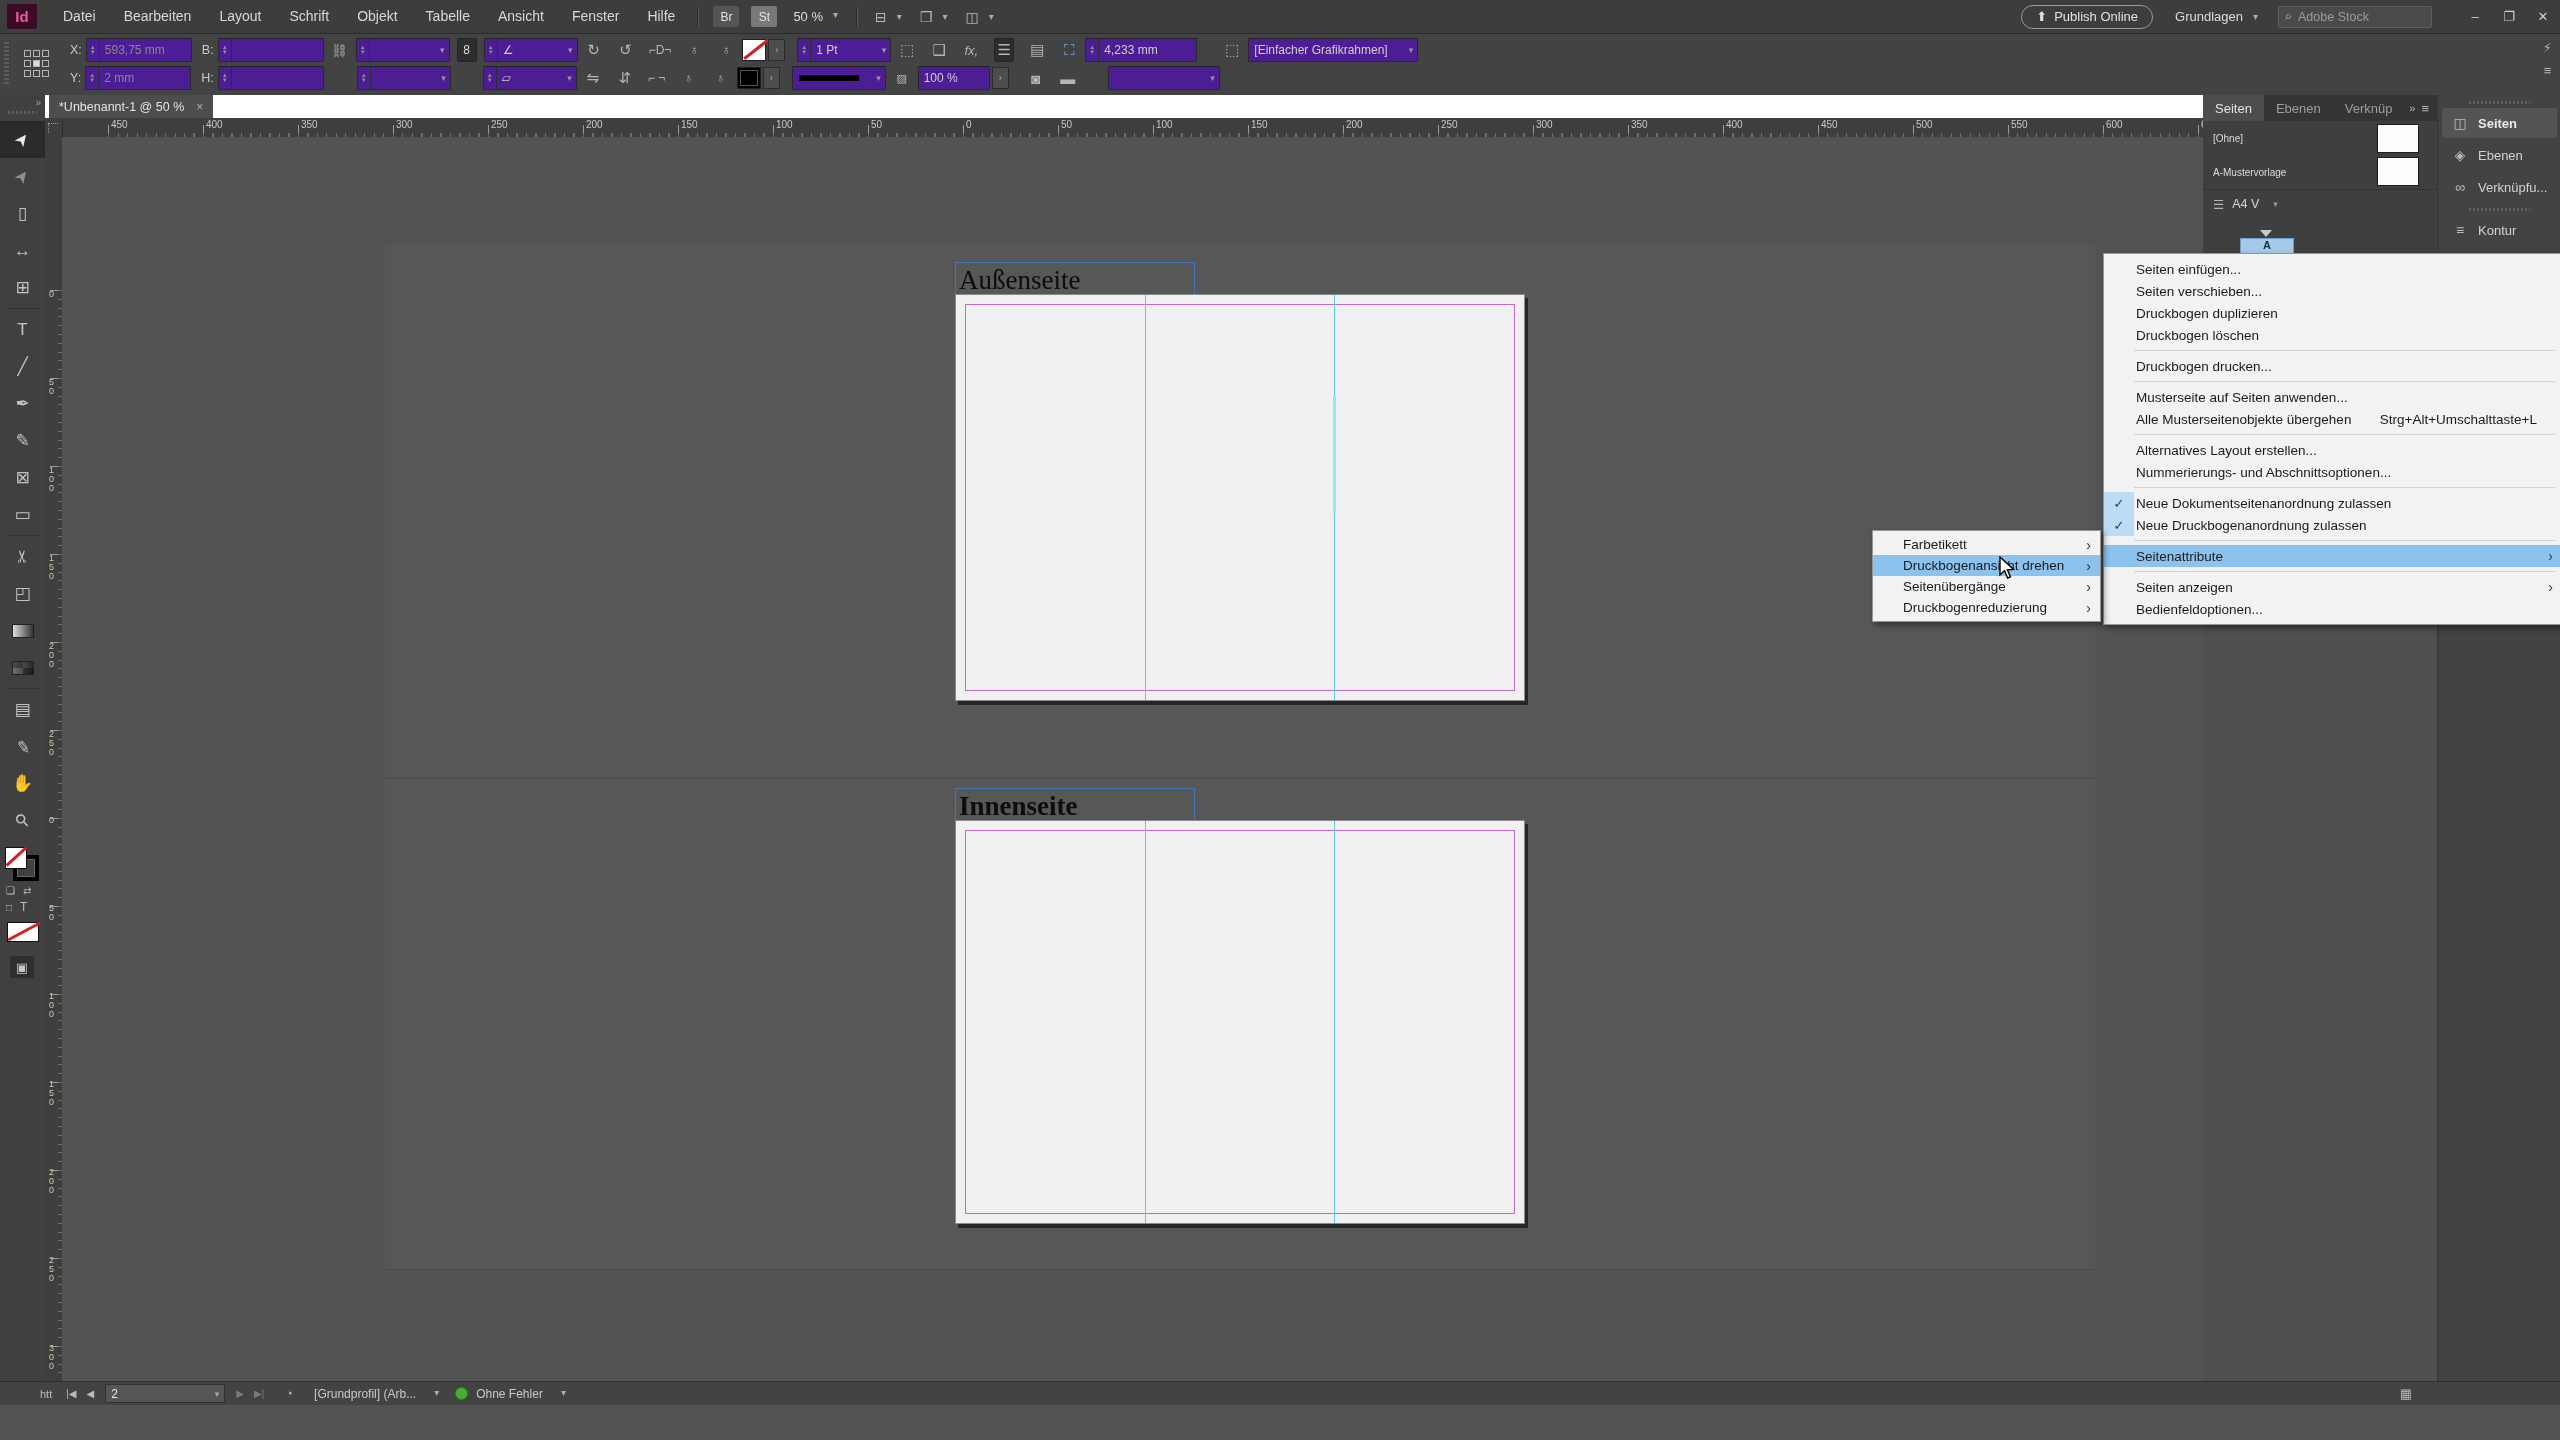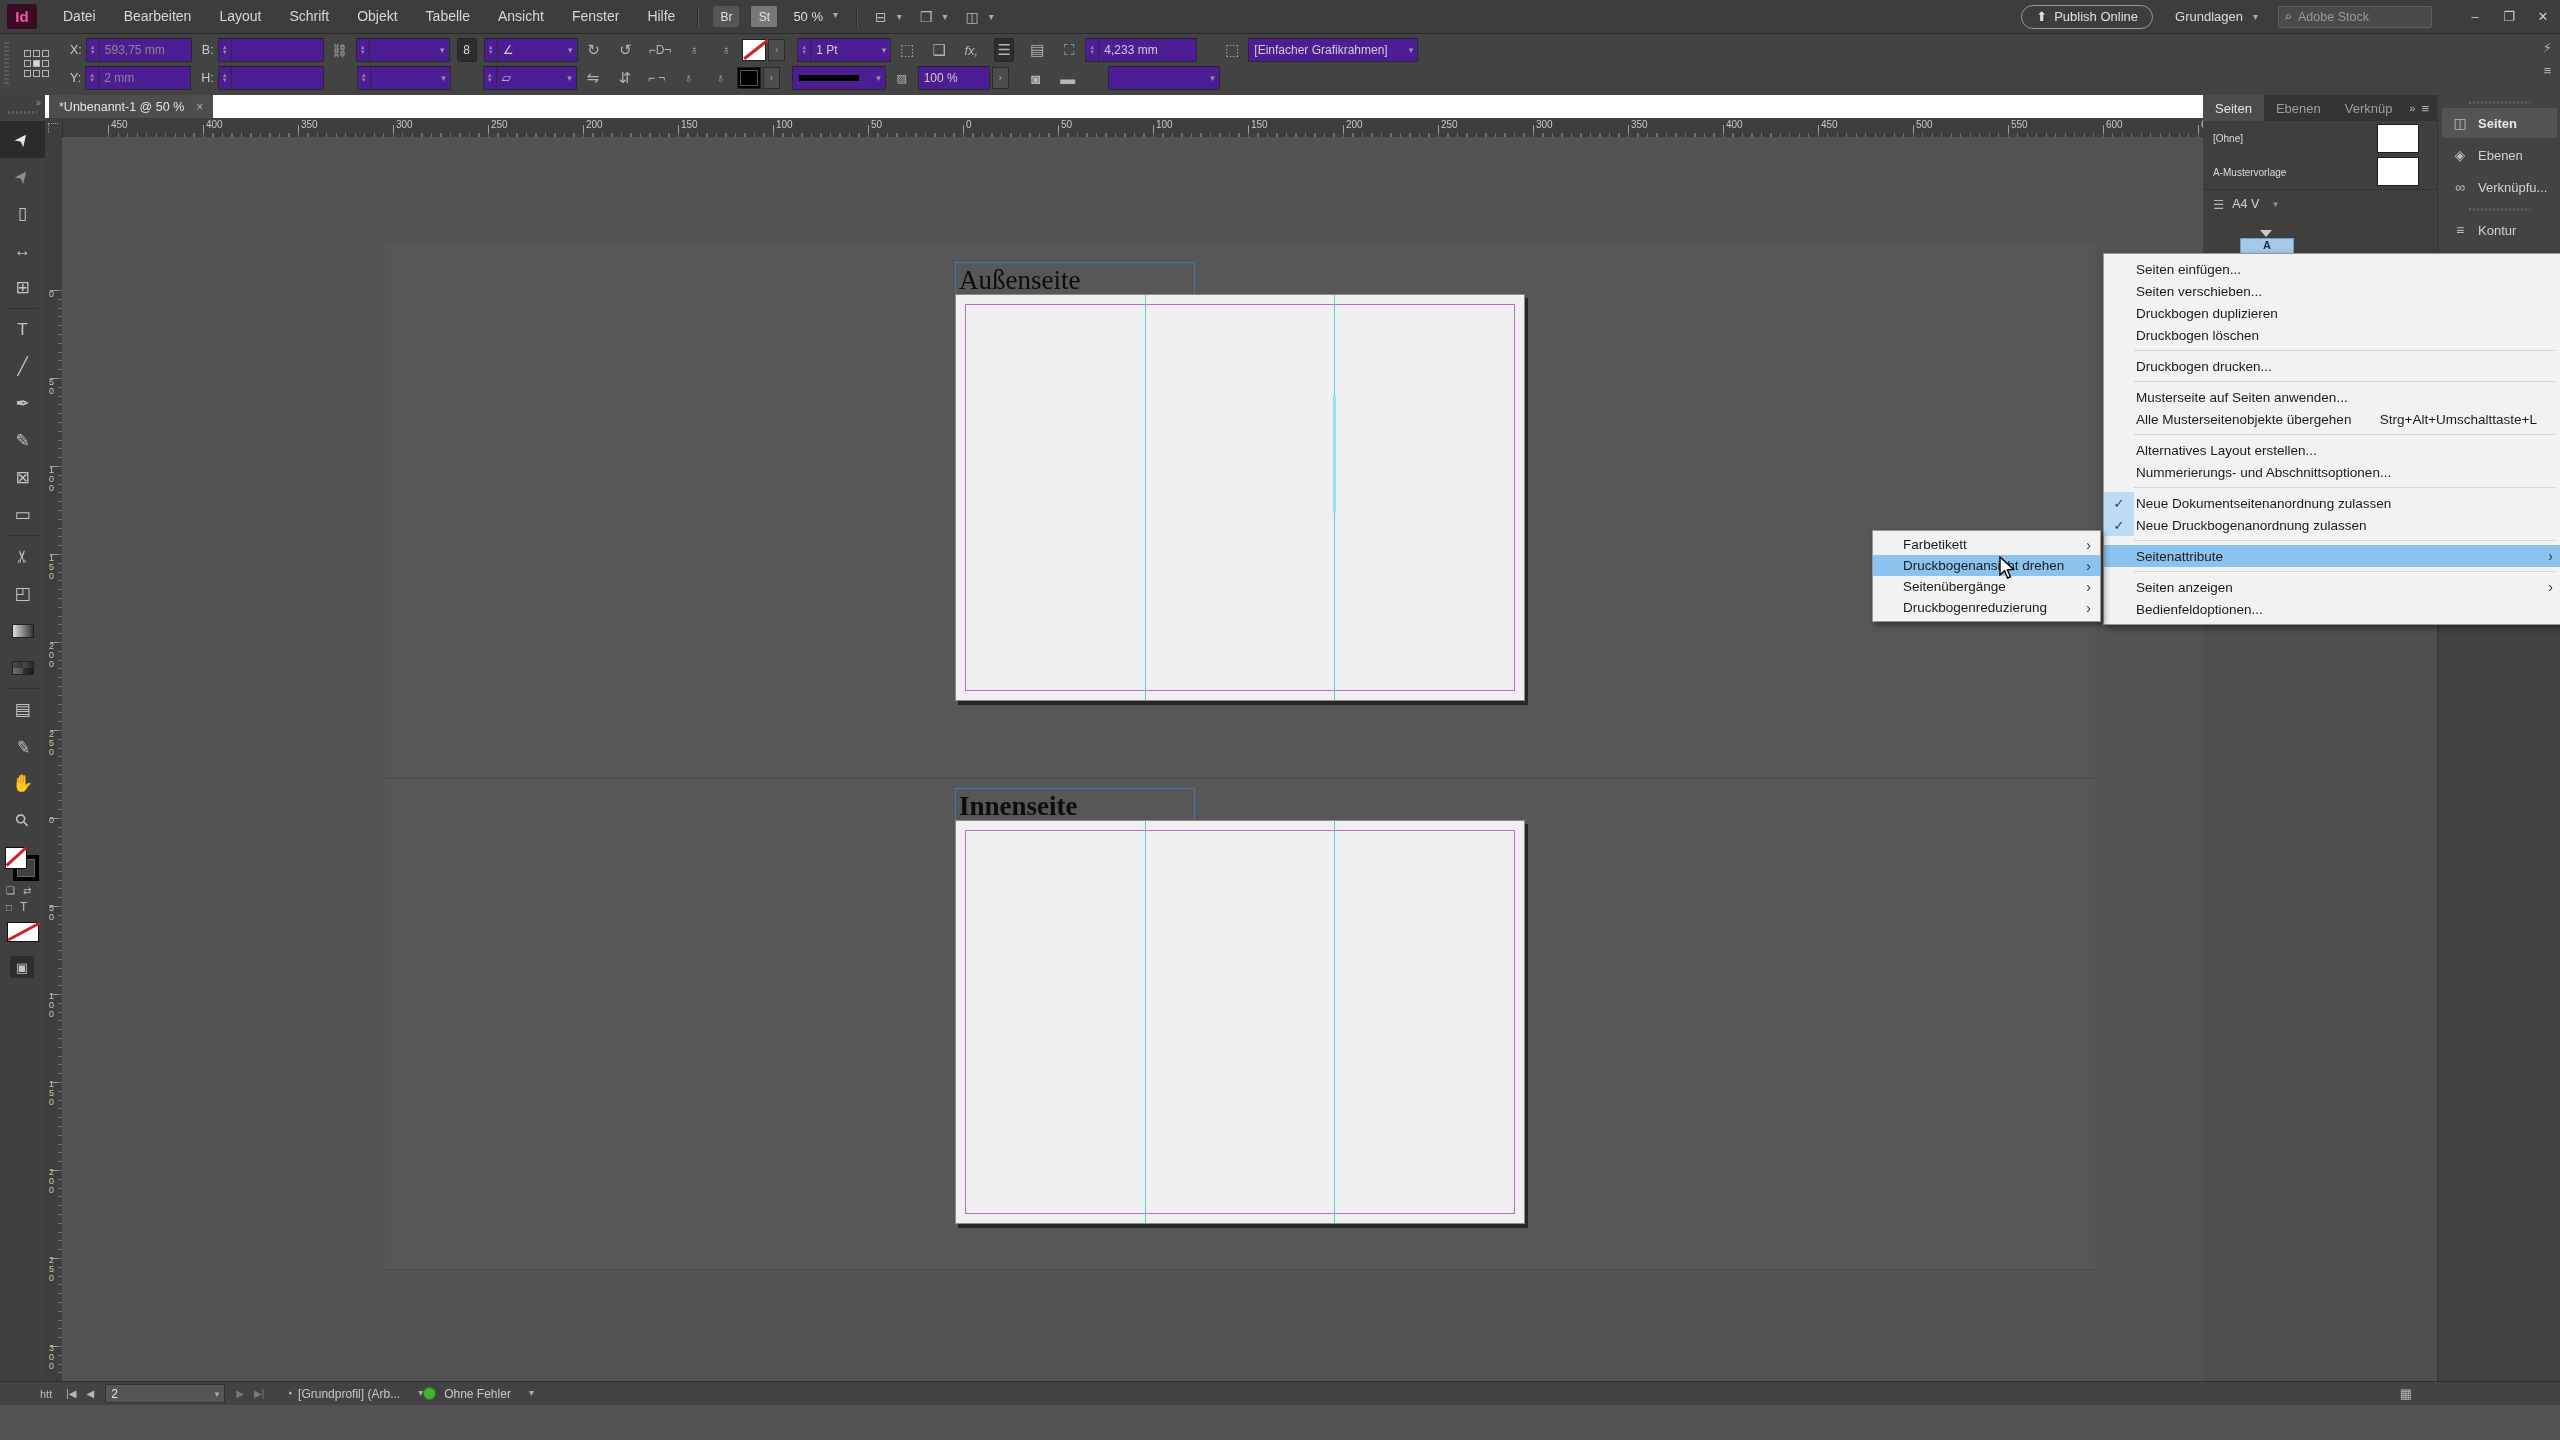--- a/index.html
+++ b/index.html
@@ -131,21 +131,21 @@
   .sm-row.hl{background:#8cc2ee;}
   .sm-arrow{position:absolute;right:9px;color:#333;font-size:14px;}
   #cursor{position:absolute;left:1998px;top:556px;z-index:50;}
   
   #statusbar{position:absolute;left:0;top:1381px;width:2560px;height:23px;background:#434343;border-top:1px solid #2e2e2e;display:flex;align-items:center;font-size:12px;color:#c9c9c9;}
   #status-left-text{margin-left:40px;font-size:11px;color:#bbb;}
   .nav-ic{margin:0 5px;font-size:10px;color:#b9b9b9;display:flex;align-items:center;}
   .nav-ic.dim{color:#7a7a7a;}
   #page-field{width:108px;height:17px;background:#555;border:1px solid #333;display:flex;align-items:center;padding:0 5px;color:#e8e8e8;margin:0 6px;}
   #page-field .dda{margin-left:auto;font-size:9px;color:#aaa;}
-  .sb-dd{display:flex;align-items:flex-start;gap:8px;margin-left:0;}
+  .sb-dd{display:flex;align-items:flex-start;gap:8px;margin-left:16px;}
   #err-dot{width:11px;height:11px;border-radius:50%;background:#41b32d;border:1px solid #2c7f1f;}
   #sb-view-icon{position:absolute;right:148px;color:#b5b5b5;font-size:13px;}
   #footer{position:absolute;left:0;top:1404px;width:2560px;height:36px;background:#161616;display:flex;align-items:center;justify-content:center;gap:14px;}
   #footer .brand{font-size:27px;font-weight:bold;color:#f4f4f4;letter-spacing:.5px;transform:scaleY(1.04);}
   #footer .fsep{font-size:24px;color:#d9d9d9;font-weight:300;}
   #footer .sub{font-size:27px;font-weight:300;color:#dcdcdc;letter-spacing:1.5px;transform:scale(.98,1.04);}
 </style>
 </head>
 <body>
 

